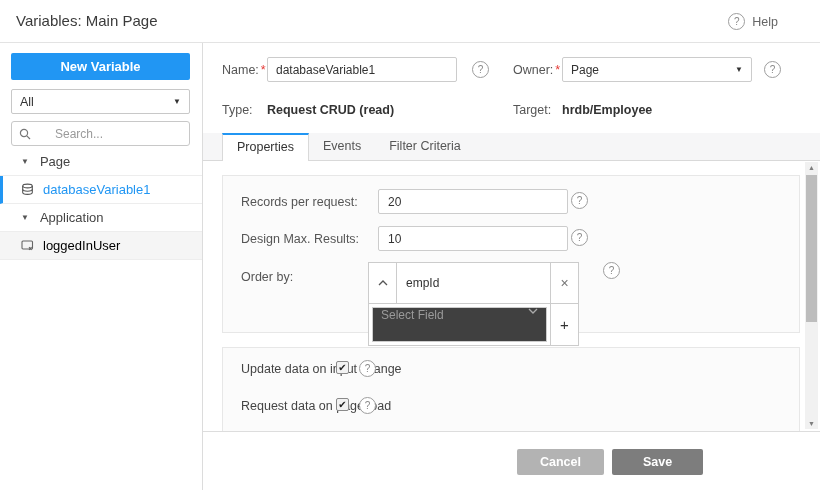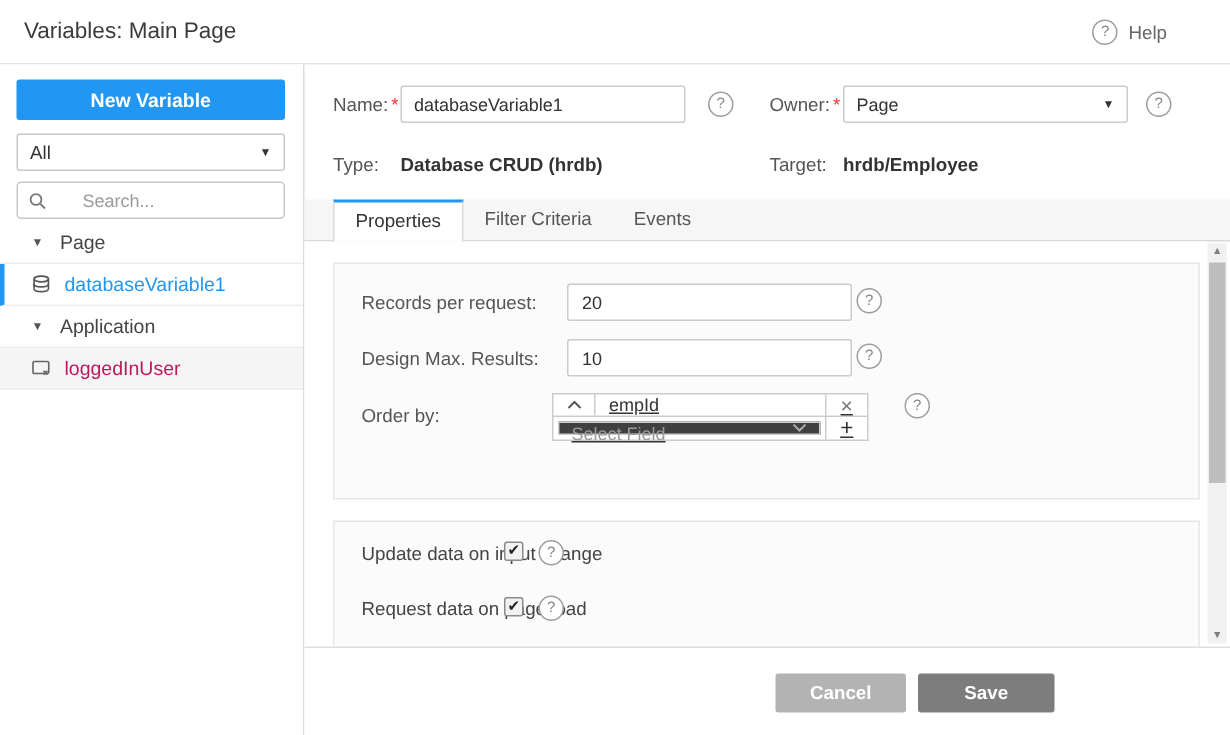--- a/index.html
+++ b/index.html
@@ -25,21 +25,21 @@
   .search-box{position:absolute;left:11px;top:78px;width:179px;height:25px;border:1px solid #c8c8c8;border-radius:3px;
               background:#fff;display:flex;align-items:center;gap:22px;padding:0 7px;box-sizing:border-box;}
   .search-box input{border:none;outline:none;flex:1;min-width:0;font-size:12px;color:#444;
                     font-family:inherit;background:transparent;}
   .search-box input::placeholder{color:#9a9a9a;}
   .tree{position:absolute;left:0;top:105px;right:0;}
   .tree-row{height:28px;display:flex;align-items:center;border-bottom:1px solid #ededed;
             font-size:13px;cursor:pointer;box-sizing:border-box;}
   .tree-row.group{padding-left:21px;gap:11px;background:#fff;color:#444;}
   .tri{font-size:8px;color:#555;}
-  .tree-row.item{padding-left:20px;gap:9px;background:#f5f5f5;color:#be185d;}
+  .tree-row.item{padding-left:20px;gap:9px;background:#f5f5f5;color:#000000;}
   .tree-row.item.selected{background:#fff;border-left:3px solid #2196f3;padding-left:17px;color:#2196f3;}
   .vicon{width:14px;height:14px;display:flex;align-items:center;justify-content:center;flex:0 0 auto;}
 
   
   .flabel{position:absolute;font-size:12.5px;color:#555;}
   .req{color:#e53935;padding-left:2px;}
   .txt-input{position:absolute;height:25px;border:1px solid #ccc;border-radius:2px;box-sizing:border-box;
              padding:0 8px;font-size:12px;color:#333;font-family:inherit;background:#fff;}
   .fake-select{position:absolute;height:25px;border:1px solid #ccc;border-radius:2px;background:#fff;
                display:flex;align-items:center;justify-content:space-between;padding:0 8px;
@@ -58,21 +58,21 @@
   .panel{position:absolute;left:19px;width:578px;background:#fbfbfb;border:1px solid #e7e7e7;box-sizing:border-box;}
   .panel1{top:14px;height:158px;}
   .panel2{top:186px;height:110px;}
   .plabel{position:absolute;left:18px;font-size:12.5px;color:#555;}
   .p-input{position:absolute;left:144px;width:190px;height:25px;border:1px solid #ccc;border-radius:2px;
            box-sizing:border-box;padding:0 9px;font-size:12px;color:#333;font-family:inherit;background:#fff;margin-left:11px;}
   .p-help{position:absolute;}
 
   
   .orderby{position:absolute;left:145px;top:86px;width:211px;background:#fff;}
-  .ob-row{display:flex;border:1px solid #ccc;height:16px;box-sizing:border-box;align-items:stretch;background:#fff;text-decoration:underline;}
+  .ob-row{display:flex;border:1px solid #ccc;height:42px;box-sizing:border-box;align-items:stretch;background:#fff;}
   .ob-row.second{border-top:none;}
   .ob-sort{width:27px;border-right:1px solid #ccc;display:flex;align-items:center;justify-content:center;cursor:pointer;}
   .ob-field{flex:1;display:flex;align-items:center;padding-left:9px;font-size:12px;color:#333;}
   .ob-x{width:27px;border-left:1px solid #ccc;display:flex;align-items:center;justify-content:center;
         color:#777;font-size:14px;cursor:pointer;}
   .ob-selwrap{flex:1;padding:3px;box-sizing:border-box;}
   .ob-select{height:100%;border:1px solid #ccc;display:flex;justify-content:space-between;
              padding:0 8px;box-sizing:border-box;font-size:12px;color:#9a9a9a;cursor:pointer;background:#404040;}
   .ob-plus{width:27px;border-left:1px solid #ccc;display:flex;align-items:center;justify-content:center;
            font-size:15px;color:#333;cursor:pointer;}
@@ -167,28 +167,28 @@
   <div class="flabel" style="left:513px;top:63px;">
     <span>Owner:</span><span class="req">*</span>
   </div>
   <div class="fake-select" style="left:562px;top:57px;width:190px;">
     <span>Page</span>
     <span class="caret">▼</span>
   </div>
   <span class="qicon" style="position:absolute;left:764px;top:61px;">?</span>
 
   <div class="flabel" style="left:222px;top:103px;">Type:</div>
-  <div class="fvalue" style="left:267px;top:103px;">Database CRUD (hrdb)</div>
+  <div class="fvalue" style="left:267px;top:103px;">Request CRUD (read)</div>
   <div class="flabel" style="left:513px;top:103px;">Target:</div>
   <div class="fvalue" style="left:562px;top:103px;">hrdb/Employee</div>
 
   <div class="tabbar">
     <div class="tab active">Properties</div>
+    <div class="tab">Events</div>
     <div class="tab">Filter Criteria</div>
-    <div class="tab">Events</div>
   </div>
 
   <div class="content">
 
     <div class="panel panel1">
       <div class="plabel" style="top:19px;">Records per request:</div>
       <input class="p-input" style="top: 13px;" value="20">
       <span class="qicon p-help" style="left:348px;top:16px;">?</span>
 
       <div class="plabel" style="top:56px;">Design Max. Results:</div>

